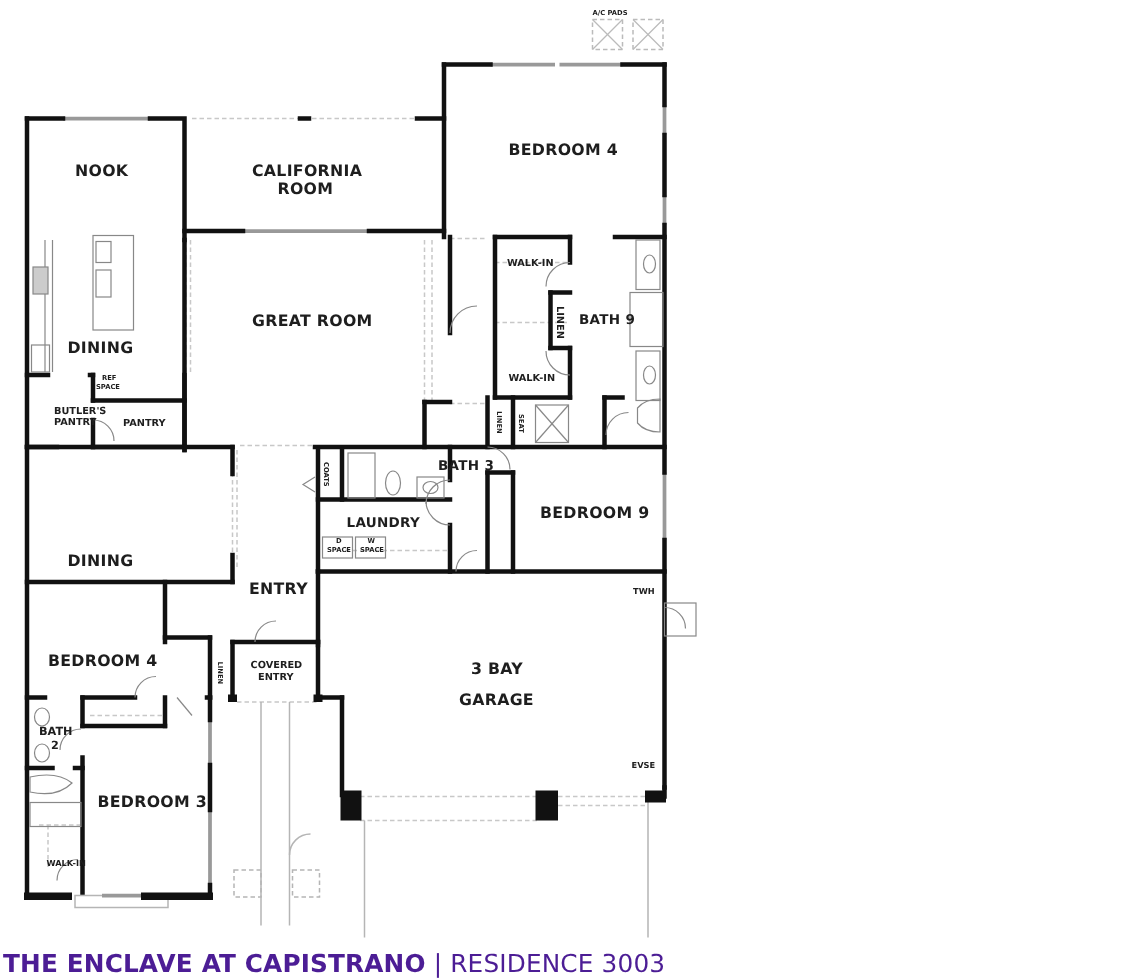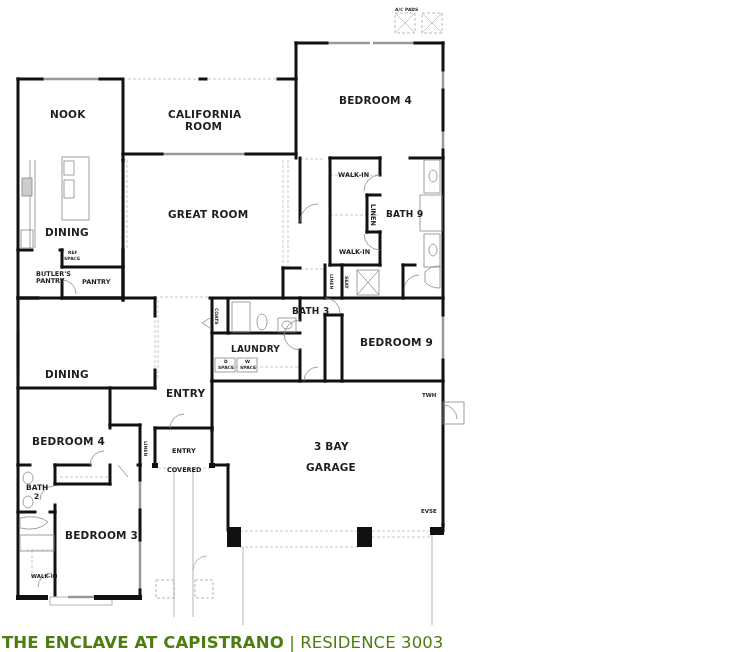--- a/index.html
+++ b/index.html
@@ -2,21 +2,21 @@
 <html><head>
 <meta charset="utf-8">
 <style>
   html, body { margin:0; padding:0; background:#ffffff; }
   body { width:749px; height:652px; position:relative; overflow:hidden; font-family:"DejaVu Sans", sans-serif; }
   #plan { position:absolute; left:0; top:0; width:749px; height:652px; }
   .lbl { position:absolute; color:#1e1e1e; font-family:"DejaVu Sans", sans-serif; font-weight:600; text-align:center; white-space:nowrap; line-height:1.15; }
   .lg { font-size:10.5px; letter-spacing:0.2px; }
   .sm { font-size:6.5px; font-weight:600; }
   .xs { font-size:4.5px; font-weight:600; }
-  .caption { position:absolute; left:2px; top:633px; font-family:"DejaVu Sans", sans-serif; font-size:16.5px; color:#4d7c0f; white-space:nowrap; letter-spacing:0.1px; }
+  .caption { position:absolute; left:2px; top:633px; font-family:"DejaVu Sans", sans-serif; font-size:16.5px; color:#4c1d95; white-space:nowrap; letter-spacing:0.1px; }
   .caption .b { font-weight:bold; }
   .vert { writing-mode:vertical-rl; }
 </style>
 </head>
 <body>
 
 <svg id="plan" viewBox="0 0 749 652" xmlns="http://www.w3.org/2000/svg">
   <g stroke="#bbbbbb" stroke-width="1" fill="none" stroke-dasharray="3,2">
 
     <rect x="395" y="13" width="20" height="20"></rect>
@@ -253,21 +253,21 @@
 <div class="lbl lg" style="left:231px;top:344px;font-size:9px;">LAUNDRY</div>
 <div class="lbl xs" style="left:224px;top:359px;">D</div>
 <div class="lbl xs" style="left:218px;top:365px;">SPACE</div>
 <div class="lbl xs" style="left:245px;top:359px;">W</div>
 <div class="lbl xs" style="left:240px;top:365px;">SPACE</div>
 <div class="lbl lg" style="left:360px;top:336px;">BEDROOM 9</div>
 <div class="lbl lg" style="left:45px;top:339px;margin-top:29px;">DINING</div>
 <div class="lbl lg" style="left:166px;top:387px;">ENTRY</div>
 <div class="lbl lg" style="left:32px;top:435px;">BEDROOM 4</div>
 <div class="lbl xs vert" style="left:143px;top:441px;">LINEN</div>
-<div class="lbl sm" style="left:167px;top:440px;margin-top:27px;">COVERED</div>
+<div class="lbl sm" style="left:167px;top:440px;">COVERED</div>
 <div class="lbl sm" style="left:172px;top:448px;">ENTRY</div>
 <div class="lbl lg" style="left:314px;top:440px;">3 BAY</div>
 <div class="lbl lg" style="left:306px;top:451px;margin-top:10px;">GARAGE</div>
 <div class="lbl sm" style="left:26px;top:484px;font-size:7.5px;">BATH</div>
 <div class="lbl sm" style="left:34px;top:493px;font-size:7.5px;">2</div>
 <div class="lbl lg" style="left:65px;top:529px;">BEDROOM 3</div>
 <div class="lbl xs" style="left:31px;top:573px;font-size:5.5px;">WALK-IN</div>
 
 <div class="lbl xs" style="left:395px;top:7px;">A/C PADS</div>
 <div class="lbl xs" style="left:422px;top:392px;font-size:5.5px;">TWH</div>

